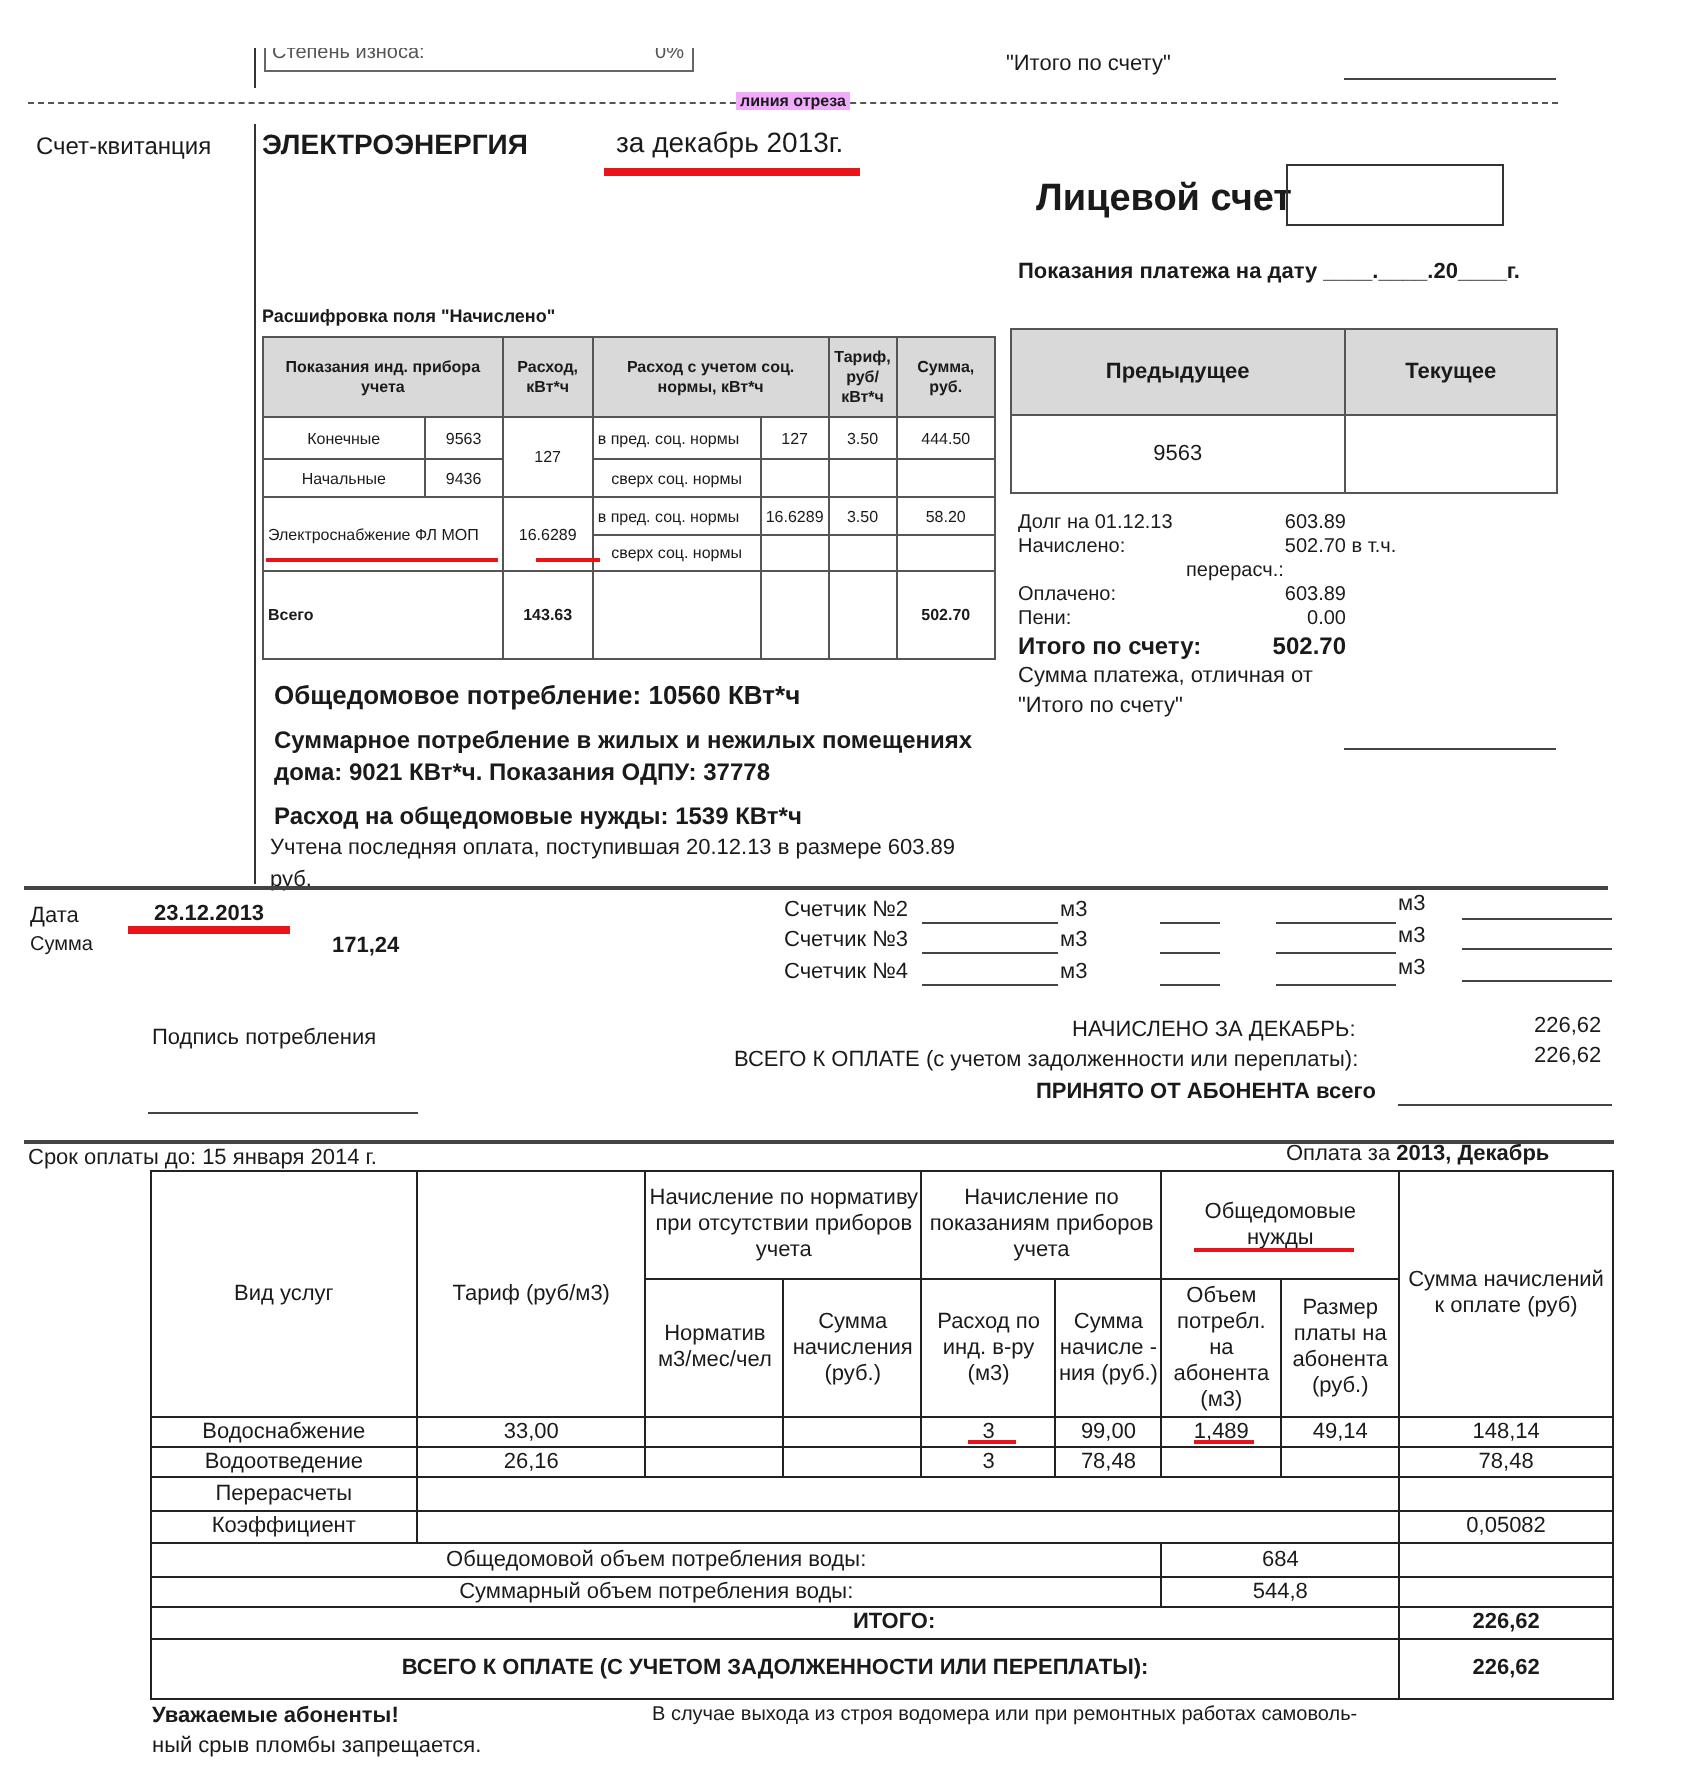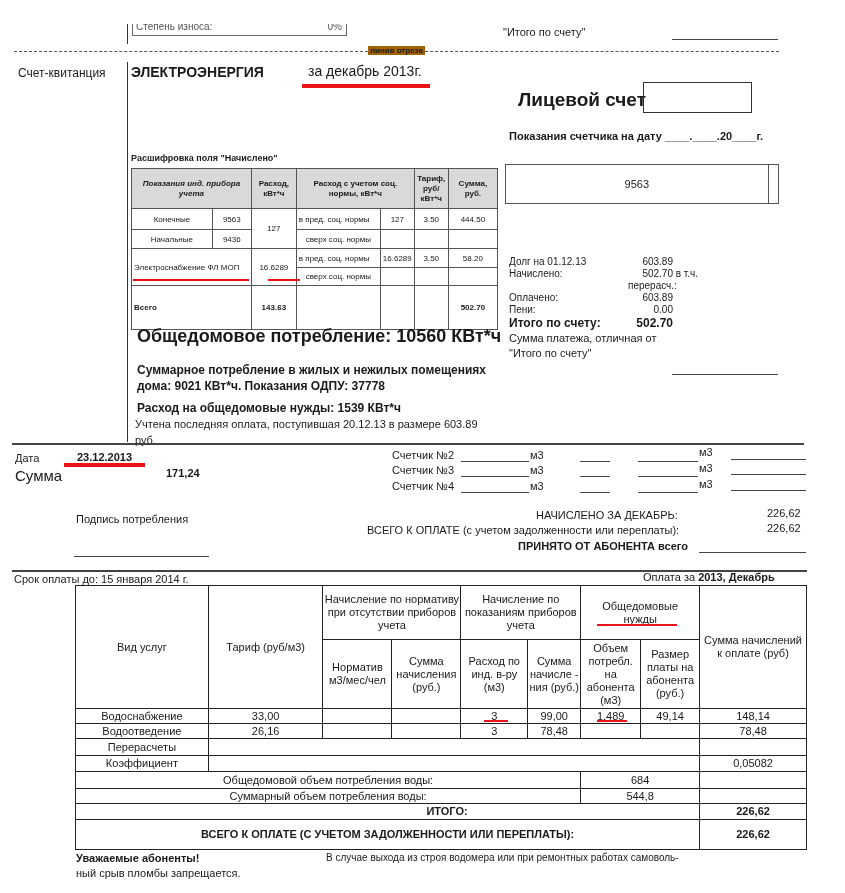--- a/index.html
+++ b/index.html
@@ -40,38 +40,38 @@
 
 <div class="vline" style="left:127px; top:24px; height:20px;"></div>
 <div class="abs" style="left:132px; top:24px; width:215px; height:12px; border:1px solid #666; border-top:none; font-size:10px; color:#555; overflow:hidden; line-height:6px;">
   <span style="padding-left:3px;">Степень износа:</span>
   <span style="position:absolute; right:4px;">0%</span>
 </div>
 <div class="abs" style="left:503px; top:26px; font-size:11px;">"Итого по счету"</div>
 <div class="blank" style="left:672px; top:39px; width:106px;"></div>
 
 <div class="abs" style="left:14px; top:51px; width:765px; border-top:1px dashed #555;"></div>
-<div class="abs" style="left:368px; top:46px; background:#a16207; padding:0 2px; font-size:8px; font-weight:bold;">линия отреза</div>
+<div class="abs" style="left:368px; top:46px; background:#f0abfc; padding:0 2px; font-size:8px; font-weight:bold;">линия отреза</div>
 
 <div class="abs" style="left:18px; top:66px; font-size:12px;">Счет-квитанция</div>
 <div class="vline" style="left:127px; top:62px; height:380px;"></div>
 <div class="abs bold" style="left:131px; top:64px; font-size:14px;">ЭЛЕКТРОЭНЕРГИЯ</div>
 <div class="abs" style="left:308px; top:63px; font-size:14px;">за декабрь 2013г.</div>
 <div class="red-underline" style="left:302px; top:84px; width:128px;"></div>
 
 <div class="abs bold" style="left:518px; top:89px; font-size:19px;">Лицевой счет</div>
 <div class="abs" style="left:643px; top:82px; width:109px; height:31px; border:1px solid #333;"></div>
-<div class="abs bold" style="left:509px; top:130px; font-size:11px;">Показания счетчика на дату ____.____.20____г.</div>
+<div class="abs bold" style="left:509px; top:130px; font-size:11px;">Показания платежа на дату ____.____.20____г.</div>
 
 <div class="abs bold" style="left:131px; top:153px; font-size:9px;">Расшифровка поля "Начислено"</div>
 
 <table class="etable">
   <tbody>
       <tr style="height:40px;">
-    <th colspan="2" style="width:128px;font-style:italic;">Показания инд. прибора учета</th>
+    <th colspan="2" style="width:128px;">Показания инд. прибора учета</th>
     <th style="width:45px;text-align:center;">Расход, кВт*ч</th>
     <th colspan="2" style="width:111px;">Расход с учетом соц. нормы, кВт*ч</th>
     <th style="width:34px;">Тариф, руб/ кВт*ч</th>
     <th>Сумма, руб.</th>
   </tr>
   <tr style="height:21px;">
     <td>Конечные</td>
     <td>9563</td>
     <td rowspan="2">127</td>
     <td class="left" style="width:84px;">в пред. соц. нормы</td>
@@ -113,35 +113,39 @@
         <td></td>
     <td class="bold">502.70</td>
   </tr>
 </tbody>
   </table>
 <div class="red-thin" style="left:133px; top:279px; width:116px;"></div>
 <div class="red-thin" style="left:268px; top:279px; width:32px;"></div>
 
 <table class="ptable">
   <tbody>
+      <tr>
+    <th>Предыдущее</th>
+    <th>Текущее</th>
+  </tr>
   <tr>
     <td>9563</td>
     <td></td>
   </tr>
 </tbody>
   </table>
 
 <div class="summary">
   <div class="row">
       <span class="lbl">Долг на 01.12.13</span>
       <span class="val">603.89</span>
     </div>
   <div class="row"><span class="lbl">Начислено:</span><span class="val">502.70</span>&nbsp;<span>в т.ч.</span></div>
   <div class="row">
-      <span style="margin-left:119px;">перерасч.:</span>
+      <span style="margin-left:84px;">перерасч.:</span>
     </div>
   <div class="row">
       <span class="lbl">Оплачено:</span>
       <span class="val">603.89</span>
     </div>
   <div class="row">
       <span class="lbl">Пени:</span>
       <span class="val">0.00</span>
     </div>
   <div class="row bold" style="font-size:12px; line-height:15px;">
@@ -150,33 +154,33 @@
     </div>
   <div class="row" style="font-size:11px; line-height:15px;">
       <span>Сумма платежа, отличная от</span>
     </div>
   <div class="row" style="font-size:11px; line-height:15px;">
       <span>"Итого по счету"</span>
     </div>
 </div>
 <div class="blank" style="left:672px; top:374px; width:106px;"></div>
 
-<div class="abs bold" style="left:137px; top:326px; font-size:18px;">Общедомовое потребление: 10560 КВт*ч</div>
+<div class="abs bold" style="left:137px; top:340px; font-size:13px;">Общедомовое потребление: 10560 КВт*ч</div>
 <div class="abs bold" style="left:137px; top:363px; font-size:12px;">Суммарное потребление в жилых и нежилых помещениях</div>
 <div class="abs bold" style="left:137px; top:379px; font-size:12px;">дома: 9021 КВт*ч. Показания ОДПУ: 37778</div>
 <div class="abs bold" style="left:137px; top:401px; font-size:12px;">Расход на общедомовые нужды: 1539 КВт*ч</div>
 <div class="abs" style="left:135px; top:418px; font-size:11px;">Учтена последняя оплата, поступившая 20.12.13 в размере 603.89</div>
 <div class="abs" style="left:135px; top:434px; font-size:11px;">руб.</div>
 
 <div class="hline" style="left:12px; top:443px; width:792px; height:2px; background:#444;"></div>
 
 <div class="abs" style="left:15px; top:452px; font-size:11px;">Дата</div>
 <div class="abs bold" style="left:77px; top:451px; font-size:11px;">23.12.2013</div>
 <div class="red-underline" style="left:64px; top:463px; width:81px;"></div>
-<div class="abs" style="left:15px; top:467px; font-size:15px;">Сумма</div>
+<div class="abs" style="left:15px; top:467px; font-size:10px;">Сумма</div>
 <div class="abs bold" style="left:166px; top:467px; font-size:11px;">171,24</div>
 
 <div class="abs" style="left:392px; top:449px; font-size:11px;">Счетчик №2</div>
 <div class="abs" style="left:392px; top:464px; font-size:11px;">Счетчик №3</div>
 <div class="abs" style="left:392px; top:480px; font-size:11px;">Счетчик №4</div>
 
 <div class="blank" style="left:461px; top:461px; width:68px;"></div>
 <div class="blank" style="left:461px; top:476px; width:68px;"></div>
 <div class="blank" style="left:461px; top:492px; width:68px;"></div>
 <div class="abs" style="left:530px; top:449px; font-size:11px;">м3</div>

